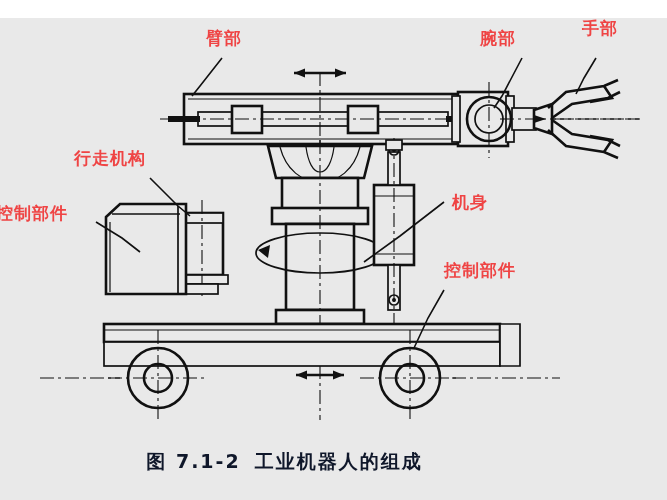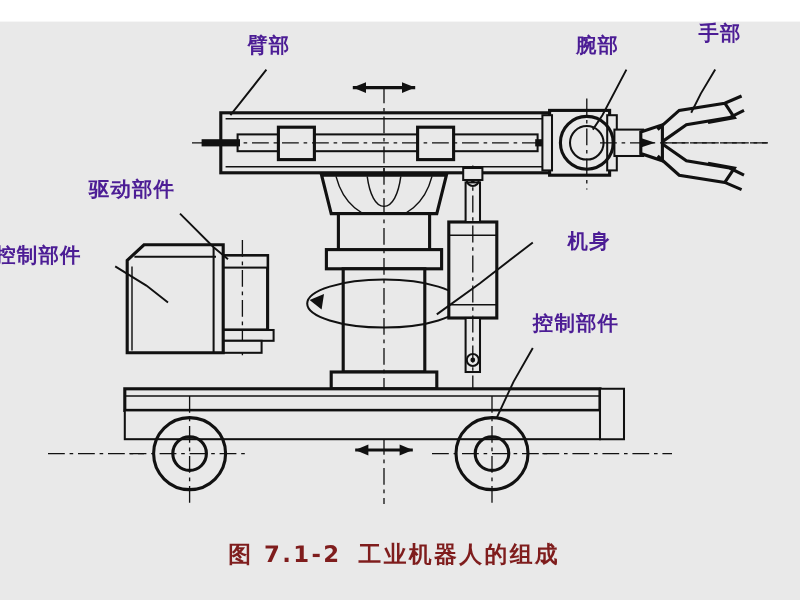--- a/index.html
+++ b/index.html
@@ -27,39 +27,38 @@
   }
   #figure-svg {
     position: absolute;
     left: 0;
     top: 0;
     width: 667px;
     height: 500px;
   }
   .lbl {
     position: absolute;
-    color: #4c1d95;
+    color: #ef4444;
     font-weight: 700;
     white-space: nowrap;
     letter-spacing: 1px;
     font-size: 17px;
     line-height: 1;
   }
   #caption {
     position: absolute;
     left: 0;
     top: 449px;
     width: 569px;
     text-align: center;
-    color: #7f1d1d;
+    color: #0f172a;
     font-weight: 700;
     font-size: 19px;
     letter-spacing: 2px;
     white-space: nowrap;
-    margin-left: 44px;
   }
   #caption .capnum { margin-right: 14px; }
 </style>
 </head>
 <body>
 
 <div id="page">
 
   <div id="plate"></div>
 
@@ -251,25 +250,25 @@
       <path class="ld" d="M444,290 L428,318 L414,348"></path>
     </g>
   </svg>
 
   <div class="lbl" style="left:206px; top:30px;">臂部</div>
 
   <div class="lbl" style="left:480px; top:30px;">腕部</div>
 
   <div class="lbl" style="left:582px; top:20px;">手部</div>
 
-  <div class="lbl" style="left:74px; top:150px;">驱动部件</div>
+  <div class="lbl" style="left:74px; top:150px;">行走机构</div>
 
   <div class="lbl" style="left:-4px; top:205px;">控制部件</div>
 
-  <div class="lbl" style="left:452px; top:194px;margin-left:21px;">机身</div>
+  <div class="lbl" style="left:452px; top:194px;">机身</div>
 
   <div class="lbl" style="left:444px; top:262px;">控制部件</div>
 
   <div id="caption">
     <span class="capnum">图 7.1-2</span><span>工业机器人的组成</span>
   </div>
 
 </div>
 
 </body></html>

